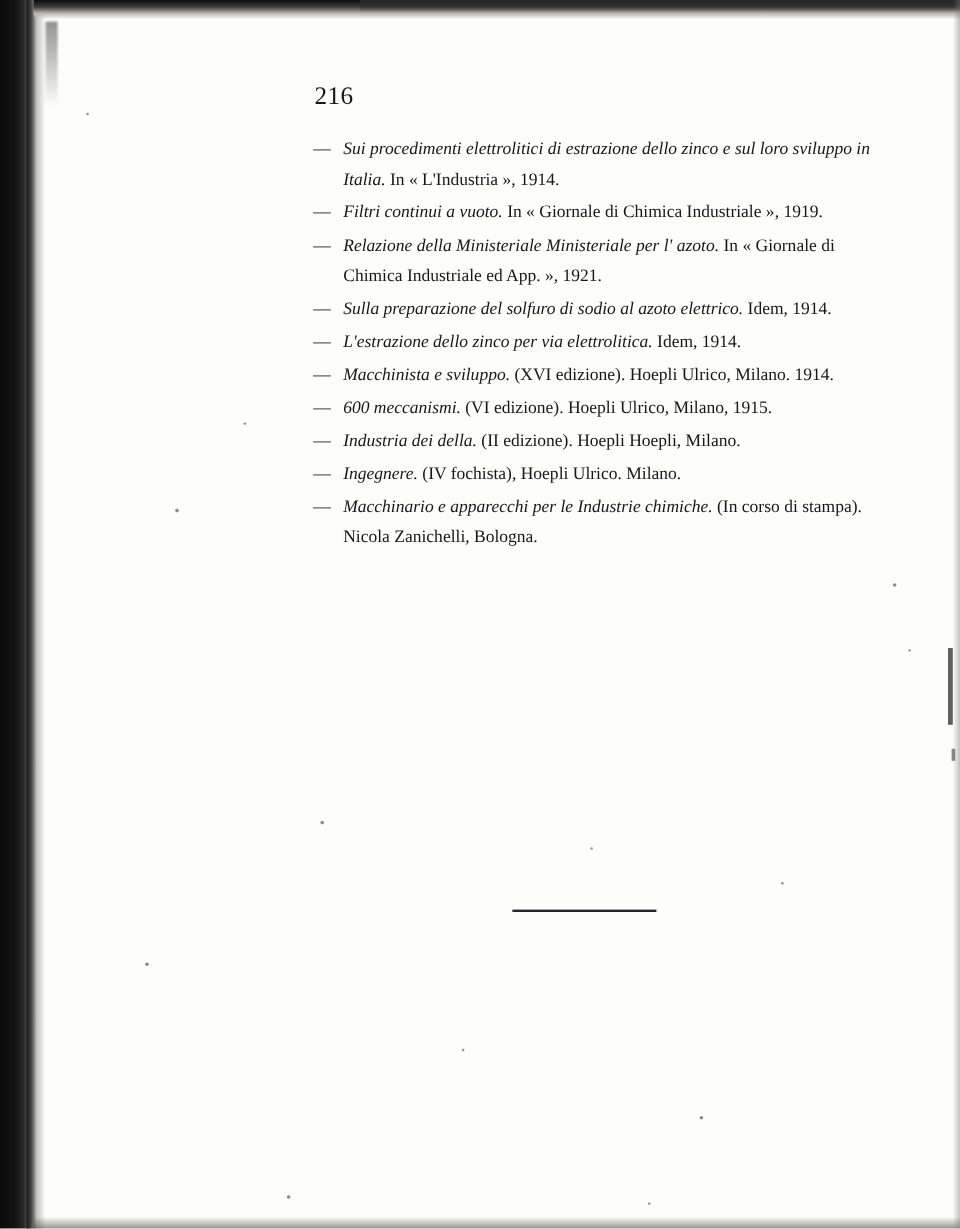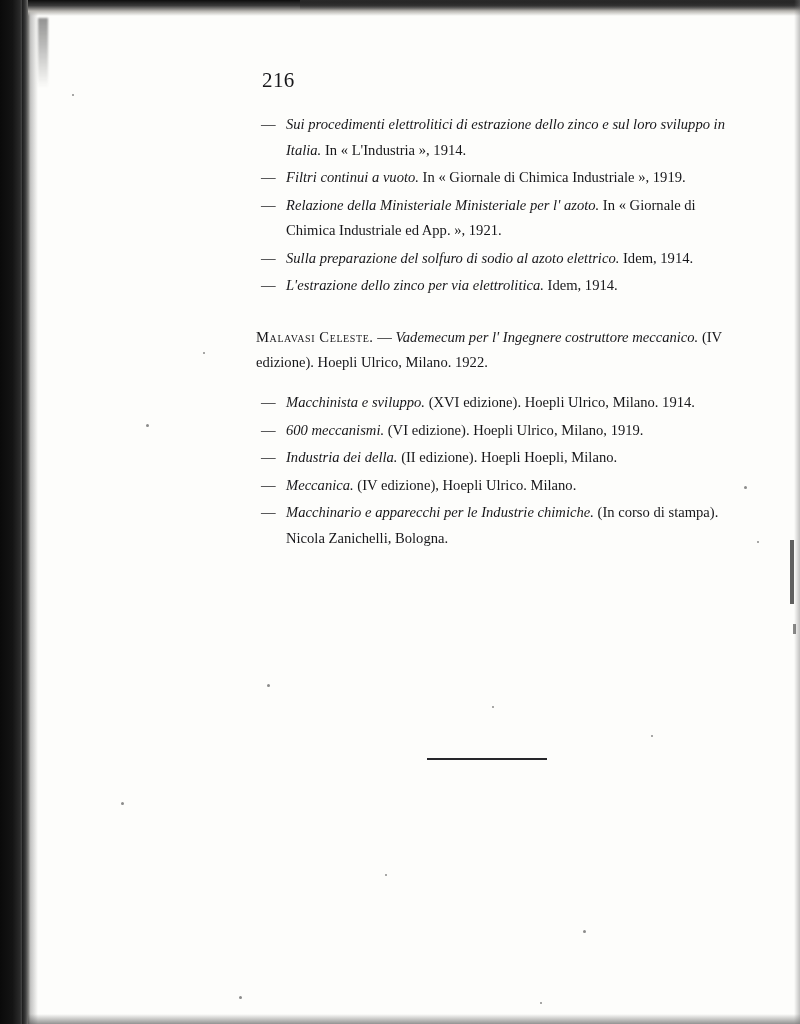--- a/index.html
+++ b/index.html
@@ -165,38 +165,35 @@
     </p>
 
     <p class="entry">
       <span class="dash">—</span><i class="ti">Sulla preparazione del solfuro di sodio al azoto elettrico.</i><span> Idem, 1914.</span>
     </p>
 
     <p class="entry">
       <span class="dash">—</span><i class="ti">L'estrazione dello zinco per via elettrolitica.</i><span> Idem, 1914.</span>
     </p>
 
-    <p class="author-entry">
-      <span class="author">Malavasi Celeste.</span><span> — </span><i class="ti">Vademecum per l' Ingegnere costruttore meccanico.</i><span> (IV edizione). Hoepli Ulrico, Milano. 1922.</span>
-    </p>
 
     <p class="entry">
       <span class="dash">—</span><i class="ti">Macchinista e sviluppo.</i><span> (XVI edizione). Hoepli Ulrico, Milano. 1914.</span>
     </p>
 
     <p class="entry">
-      <span class="dash">—</span><i class="ti">600 meccanismi.</i><span> (VI edizione). Hoepli Ulrico, Milano, 1919.</span>
+      <span class="dash">—</span><i class="ti">600 meccanismi.</i><span> (VI edizione). Hoepli Ulrico, Milano, 1915.</span>
     </p>
 
     <p class="entry">
       <span class="dash">—</span><i class="ti">Industria dei della.</i><span> (II edizione). Hoepli Hoepli, Milano.</span>
     </p>
 
     <p class="entry">
-      <span class="dash">—</span><i class="ti">Meccanica.</i><span> (IV edizione), Hoepli Ulrico. Milano.</span>
+      <span class="dash">—</span><i class="ti">Ingegnere.</i><span> (IV fochista), Hoepli Ulrico. Milano.</span>
     </p>
 
     <p class="entry">
       <span class="dash">—</span><i class="ti">Macchinario e apparecchi per le Industrie chimiche.</i><span> (In corso di stampa). Nicola Zanichelli, Bologna.</span>
     </p>
 
   </div>
 
   <div class="rule"></div>
 

